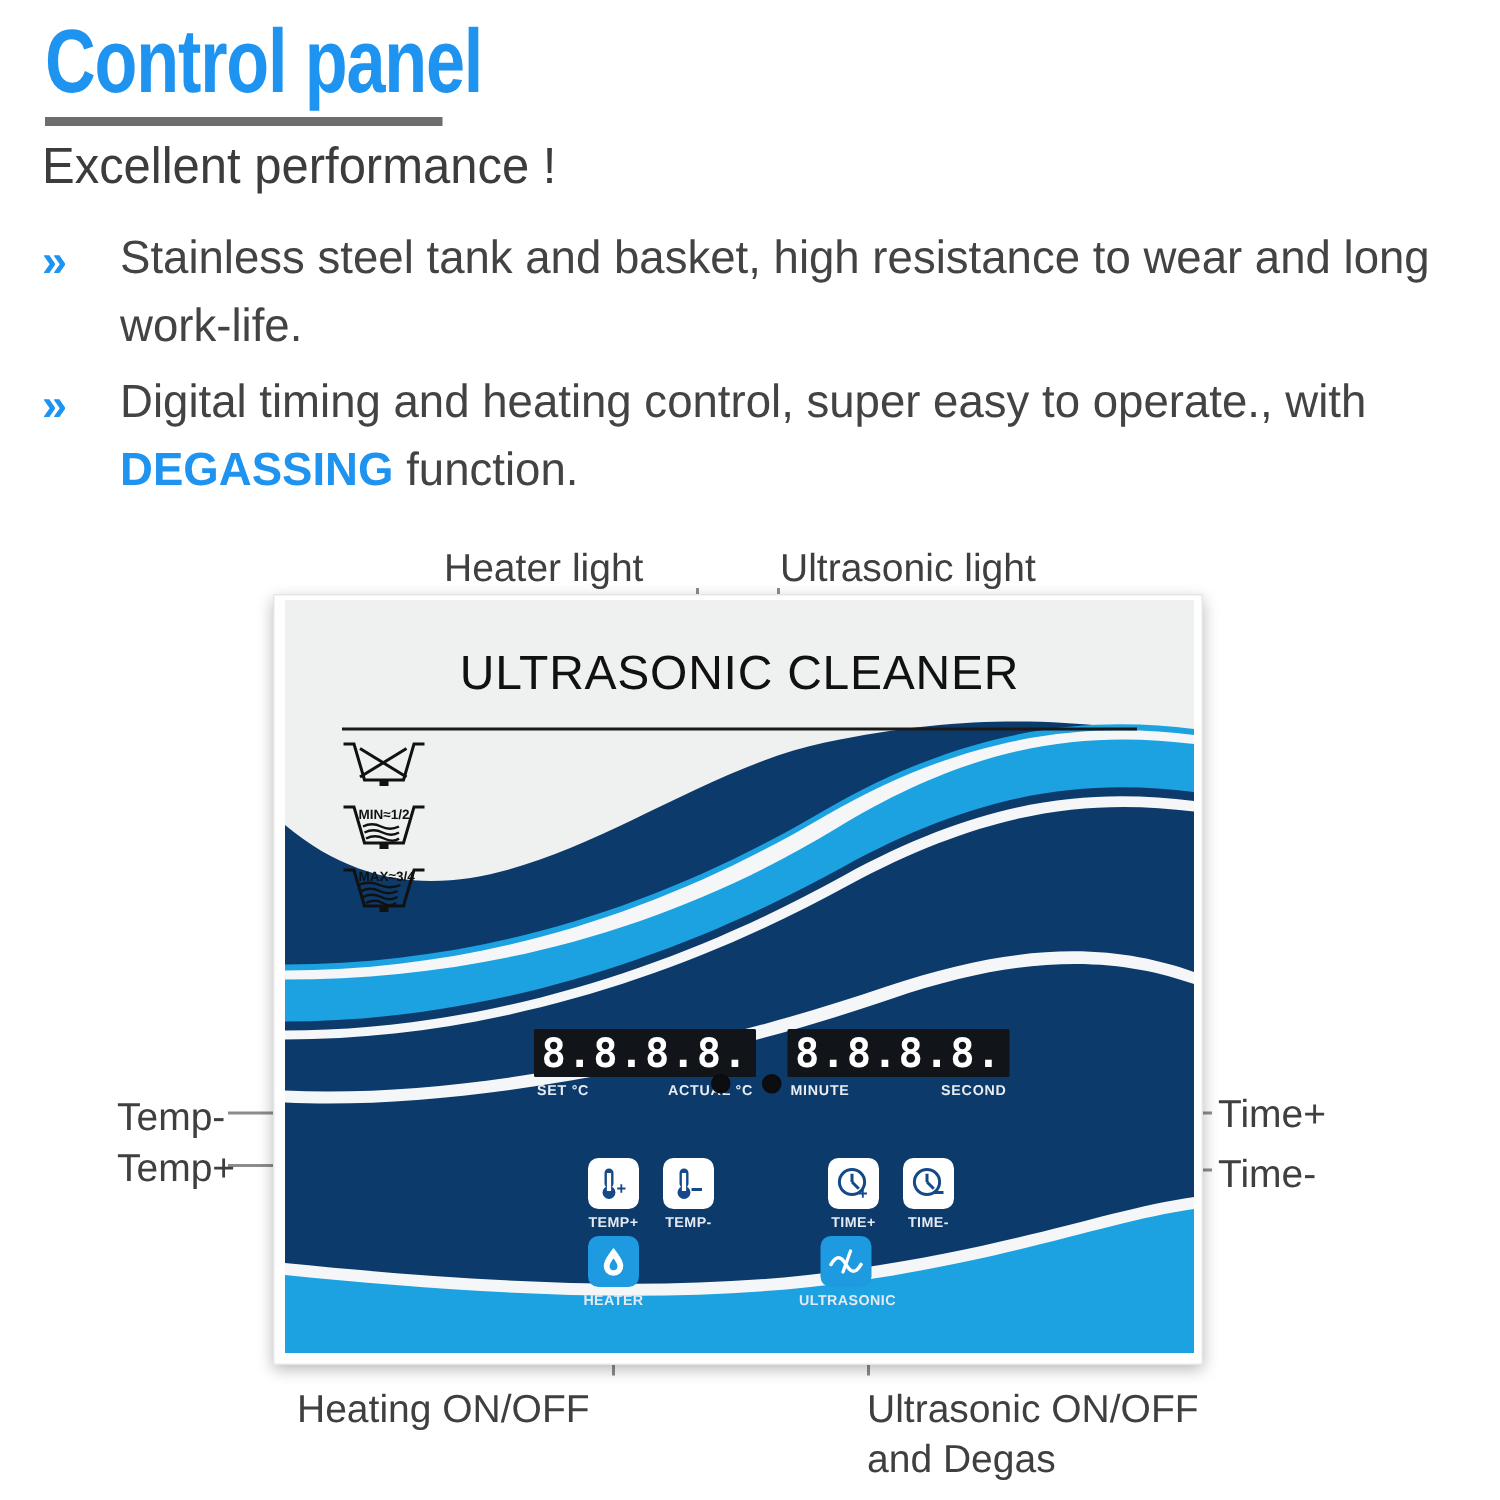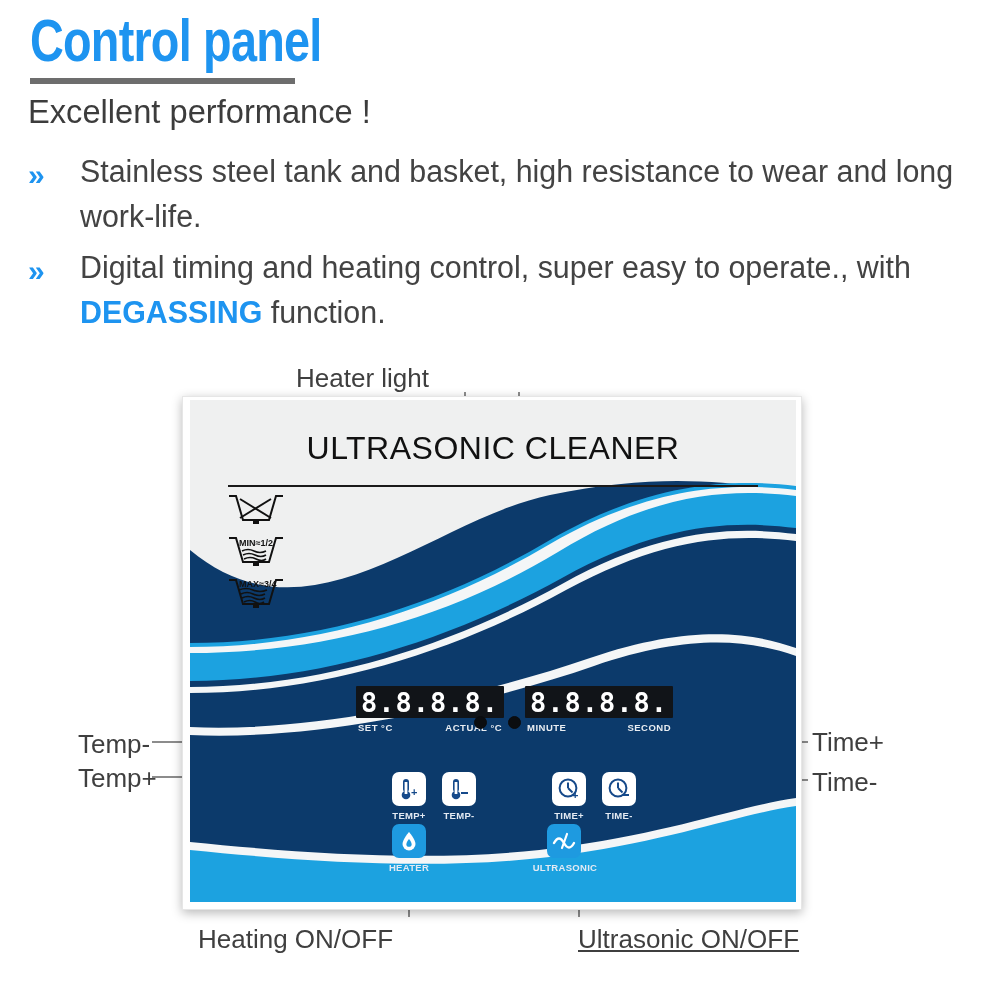--- a/index.html
+++ b/index.html
@@ -132,21 +132,21 @@
     position: absolute; font-size: 26px; color: #3f3f3f; font-weight: 300;
     white-space: nowrap; line-height: 1.25;
   }
   .c-heaterlight { left: 296px; top: 362px; }
   .c-ultralight  { left: 520px; top: 362px; }
   .c-tempm { left: 78px; top: 728px; }
   .c-tempp { left: 78px; top: 762px; }
   .c-timep { left: 812px; top: 726px; }
   .c-timem { left: 812px; top: 766px; }
   .c-heating { left: 198px; top: 923px; }
-  .c-ultraonoff { left: 578px; top: 923px; text-decoration: underline; }
+  .c-ultraonoff { left: 578px; top: 923px; }
 
   svg.leaders { position: absolute; left: 0; top: 0; width: 1000px; height: 1000px; pointer-events: none; }
 </style>
 </head>
 <body>
 
 <div id="page">
 
   <div class="title">Control panel</div>
   <div class="title-rule"></div>
@@ -322,22 +322,24 @@
       <svg width="24" height="22" viewBox="0 0 24 22">
         <path d="M2,13 q5,-9 10,0 t10,0" fill="none" stroke="#ffffff" stroke-width="2.4" stroke-linecap="round"></path>
         <line x1="15" y1="4" x2="10" y2="18" stroke="#ffffff" stroke-width="2.2" stroke-linecap="round"></line>
       </svg>
     </div>
     <div class="btn-label lbl-ultra">ULTRASONIC</div>
 
   </div>
 
   <div class="callout c-heaterlight">Heater light</div>
+  <div class="callout c-ultralight">Ultrasonic light</div>
   <div class="callout c-tempm">Temp-</div>
   <div class="callout c-tempp">Temp+</div>
   <div class="callout c-timep">Time+</div>
   <div class="callout c-timem">Time-</div>
   <div class="callout c-heating">Heating ON/OFF</div>
   <div class="callout c-ultraonoff">
     <div>Ultrasonic ON/OFF</div>
+    <div>and Degas</div>
   </div>
 
 </div>
 
 </body></html>

